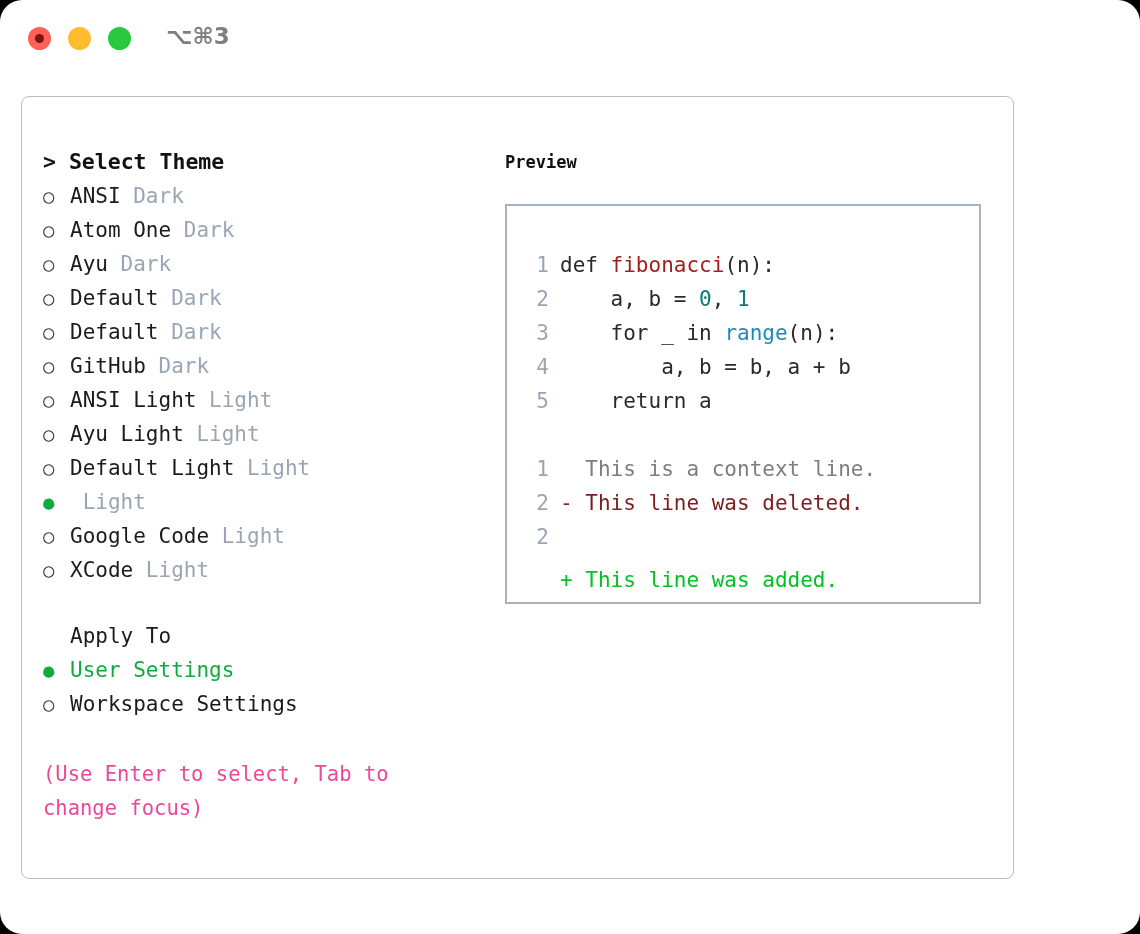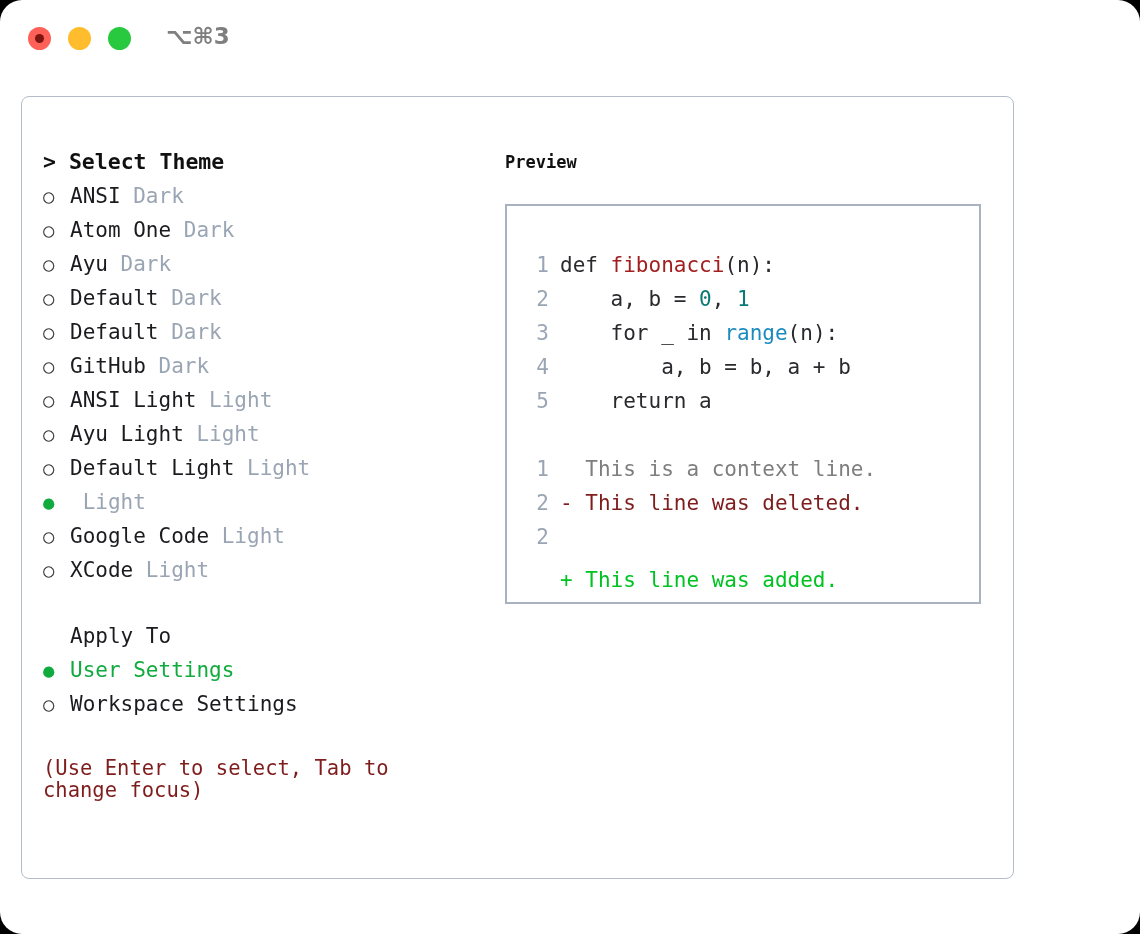--- a/index.html
+++ b/index.html
@@ -119,22 +119,22 @@
   .opt-suffix { color: #9aa5b4; }
 
   .apply-head {
     margin-top: 32px;
   }
   .apply-head .opt-label { color: #1b1b1f; }
 
   .hint {
     margin-top: 36px;
     font-size: 20.5px;
-    line-height: 22px;
-    color: #7f1d1d;
+    line-height: 34px;
+    color: #ec4899;
     width: 400px;
   }
 
   
   .right-col {
     position: absolute;
     left: 479px;
     top: 48px;
     width: 490px;
   }

